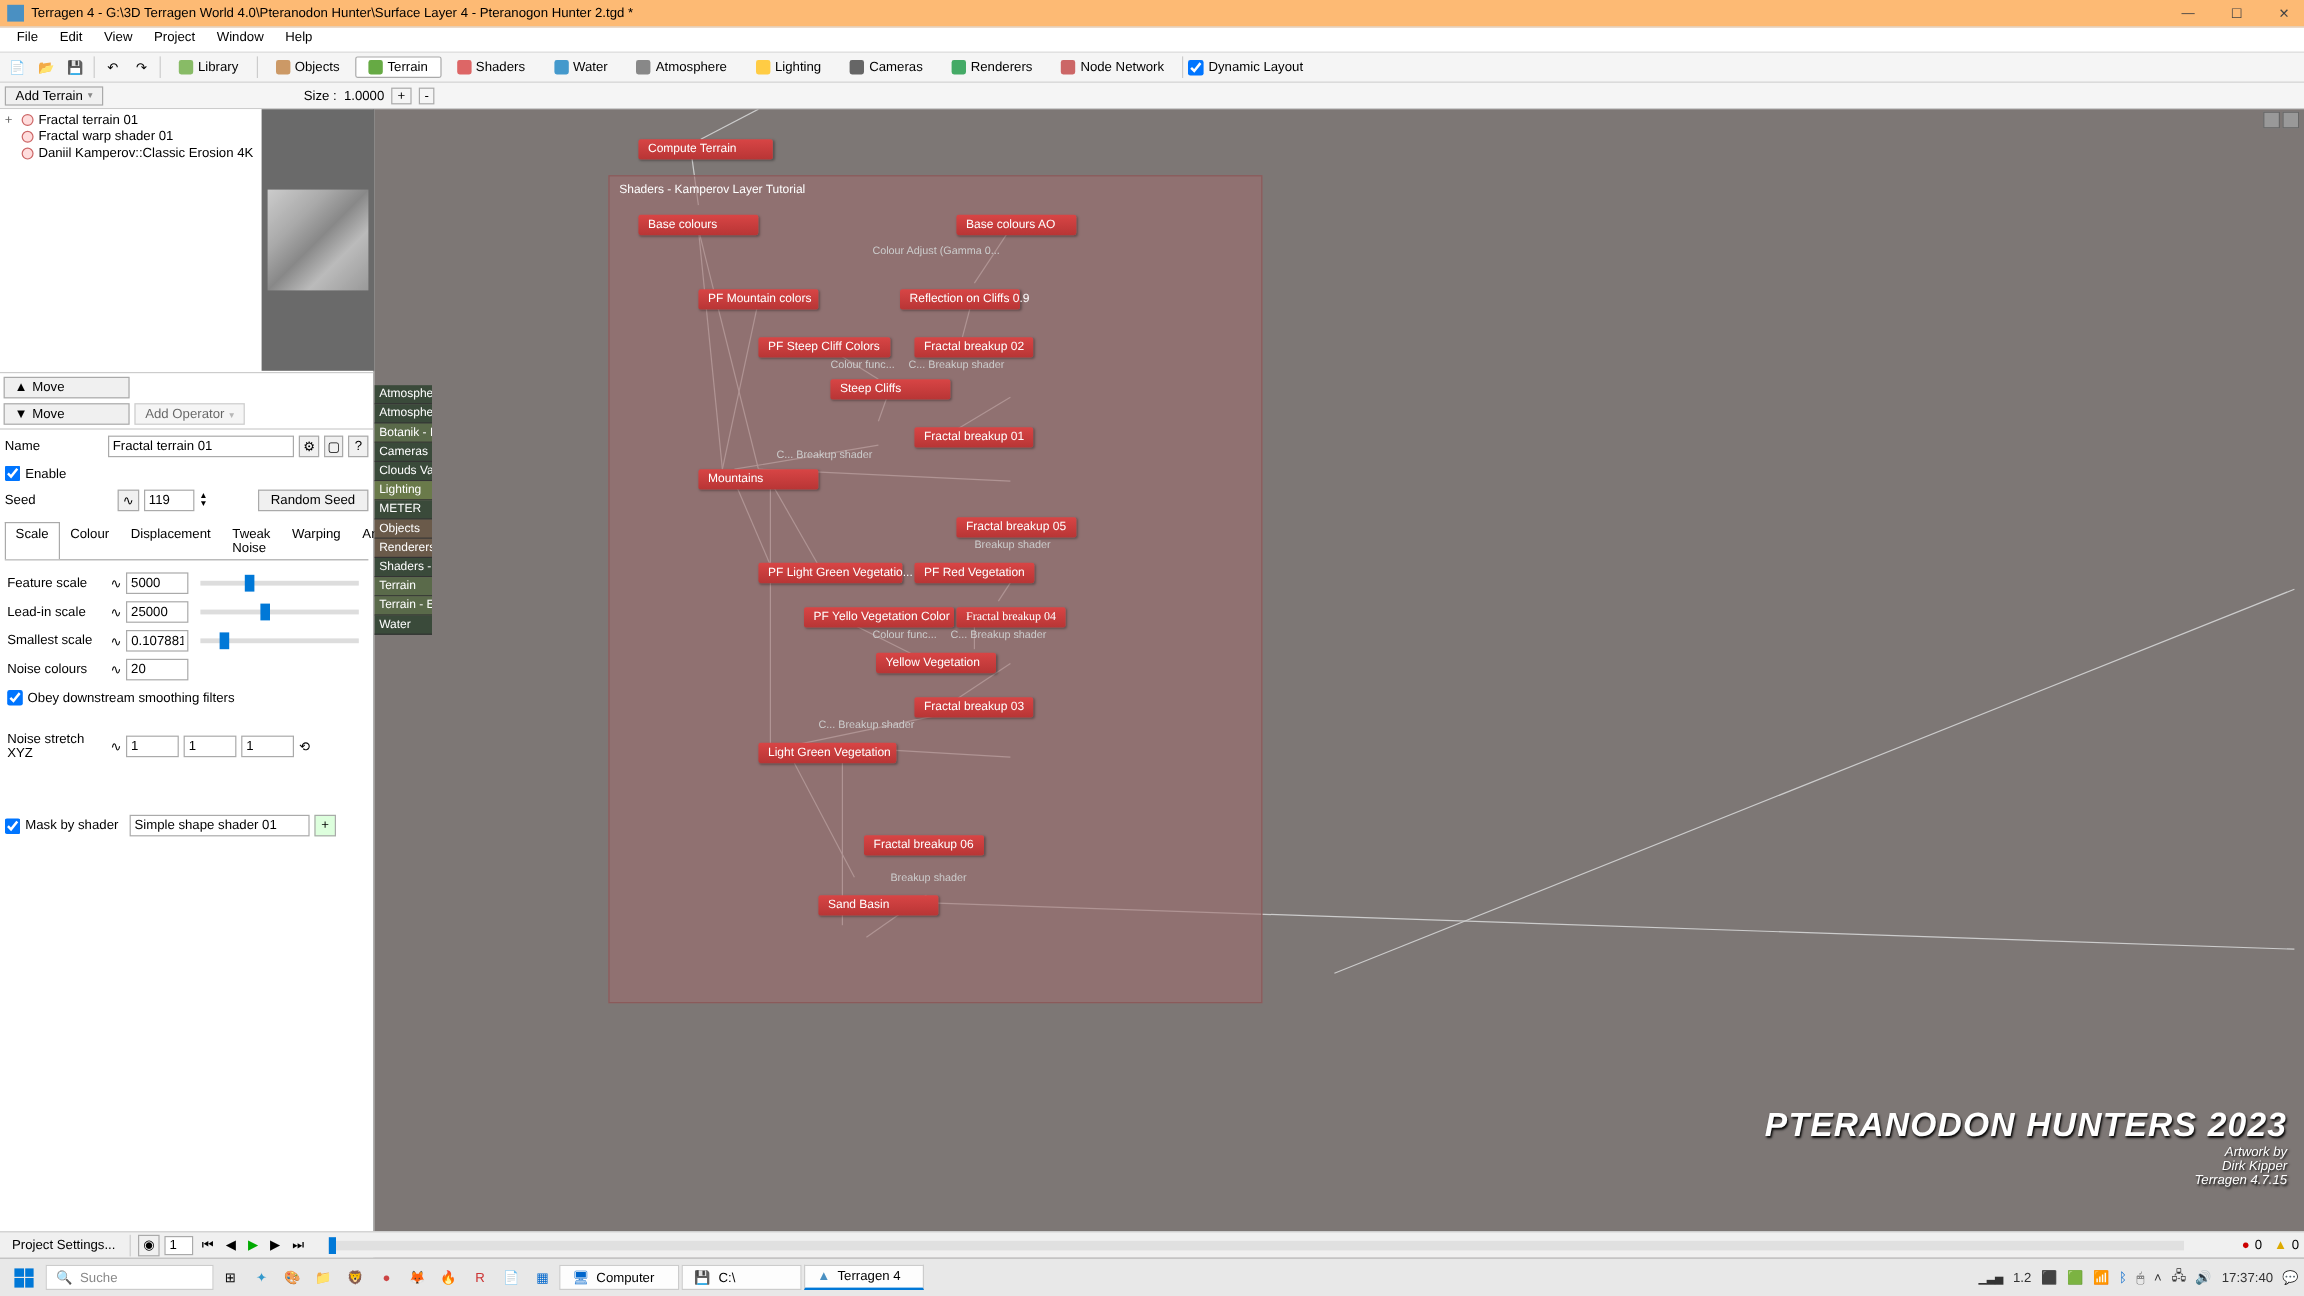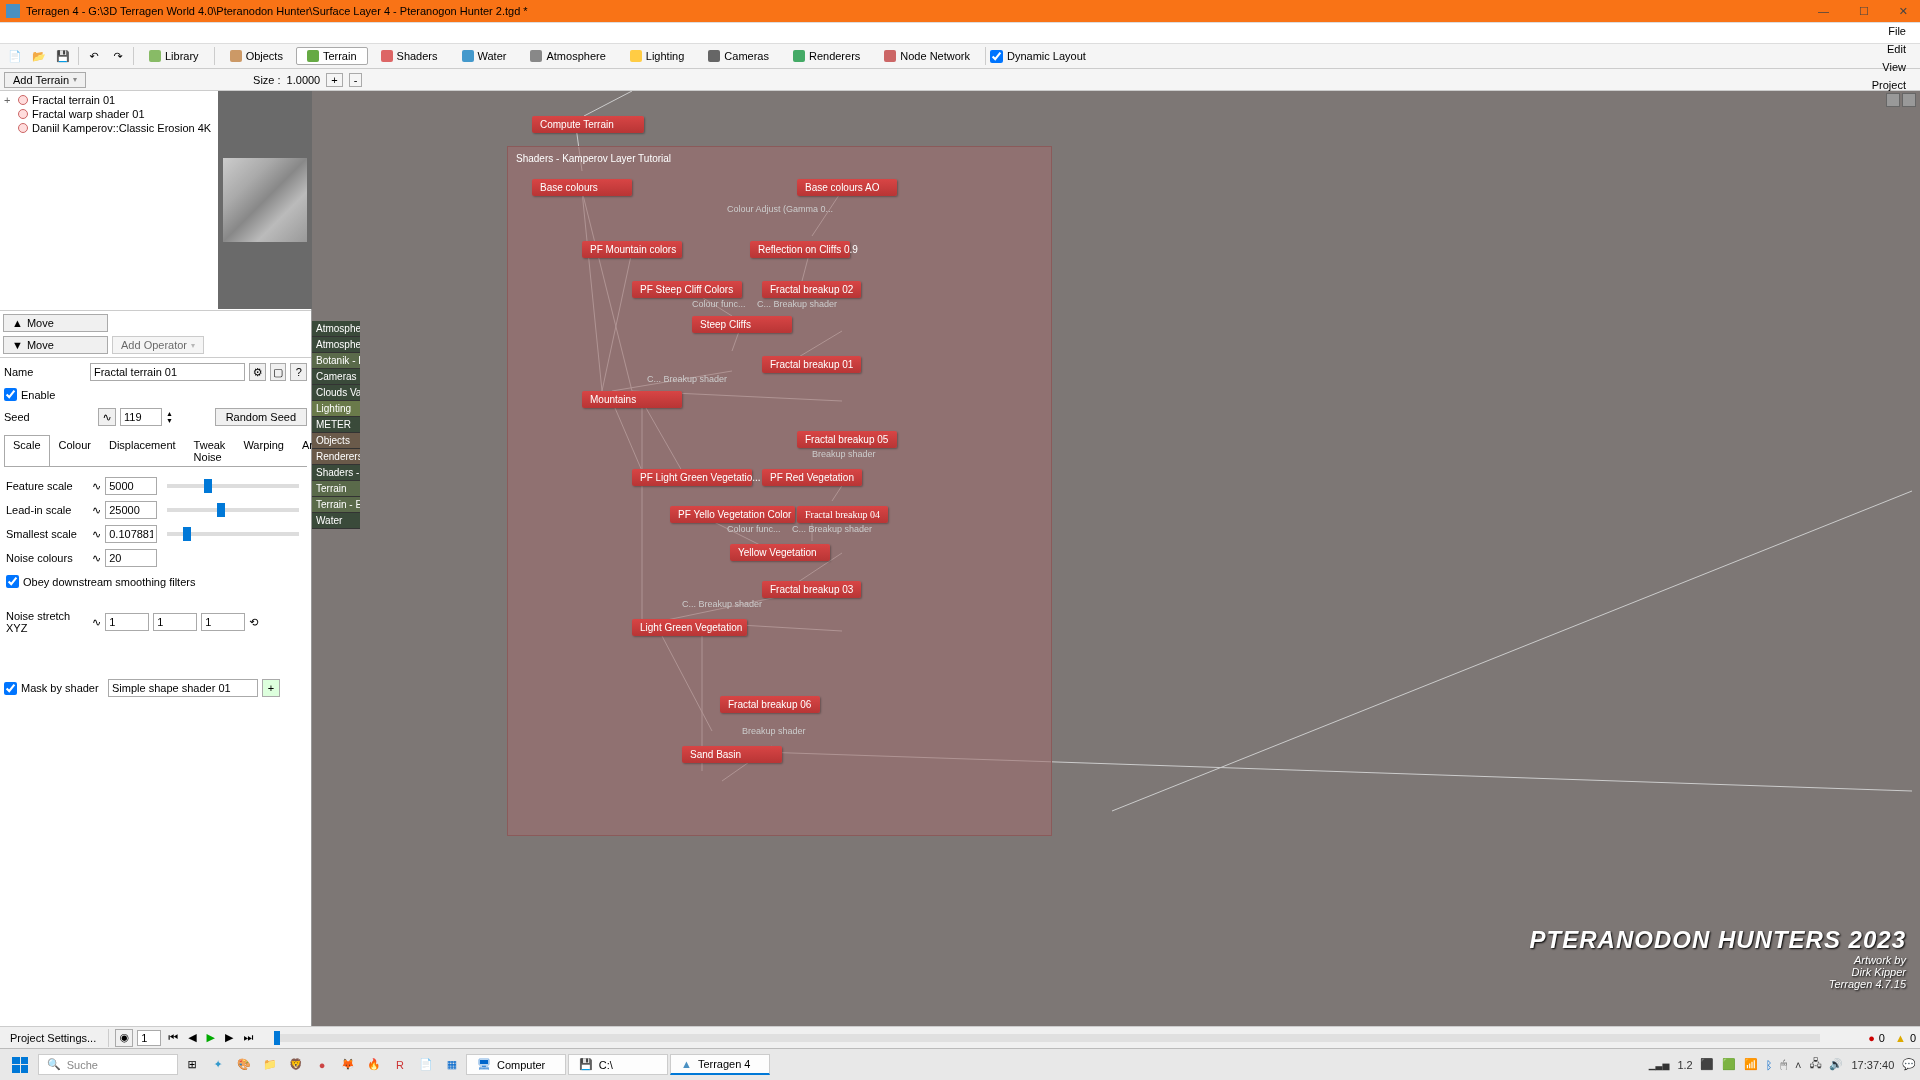--- a/index.html
+++ b/index.html
@@ -1,22 +1,22 @@
 <!DOCTYPE html>
 <html><head>
 <meta charset="utf-8">
 <style>
 * { box-sizing: border-box; margin: 0; padding: 0; font-family: "Segoe UI", Tahoma, sans-serif; font-size: 11px; }
 body { width: 1920px; height: 1080px; background: #fff; overflow: hidden; position: relative; }
-.titlebar { height: 23px; background: #f97316; border-bottom: 1px solid #ddd; display: flex; align-items: center; padding: 0 6px; }
+.titlebar { height: 23px; background: #fdba74; border-bottom: 1px solid #ddd; display: flex; align-items: center; padding: 0 6px; }
 .titlebar .icon { width: 14px; height: 14px; background: #4a90c2; margin-right: 6px; }
 .titlebar .title { flex: 1; color: #000; }
 .titlebar .winbtns { display: flex; gap: 18px; color: #444; }
 .titlebar .winbtns span { cursor: pointer; padding: 0 6px; }
-.menubar { height: 20px; display: flex; align-items: flex-end; padding: 0 6px; gap: 2px; flex-direction: column; }
+.menubar { height: 20px; display: flex; align-items: flex-start; padding: 0 6px; gap: 2px; }
 .menubar span { padding: 2px 8px; cursor: pointer; }
 .toolbar { height: 26px; background: #f5f5f5; border-top: 1px solid #ddd; border-bottom: 1px solid #ccc; display: flex; align-items: center; padding: 0 4px; gap: 2px; }
 .tb-btn { width: 22px; height: 20px; display: flex; align-items: center; justify-content: center; cursor: pointer; border-radius: 2px; }
 .tb-sep { width: 1px; height: 18px; background: #ccc; margin: 0 2px; }
 .tab-btn { display: flex; align-items: center; gap: 4px; padding: 2px 10px; cursor: pointer; border: 1px solid transparent; border-radius: 2px; }
 .tab-btn.active { background: #fff; border: 1px solid #aaa; }
 .tab-icon { width: 12px; height: 12px; border-radius: 2px; }
 .subtoolbar { height: 22px; background: #f5f5f5; border-bottom: 1px solid #ccc; display: flex; align-items: center; padding: 0 4px; gap: 6px; }
 .dropdown-btn { display: flex; align-items: center; padding: 1px 8px; border: 1px solid #aaa; background: #f0f0f0; cursor: pointer; gap: 4px; }
 .main-area { position: absolute; top: 91px; left: 0; right: 0; bottom: 32px; display: flex; }
@@ -56,21 +56,21 @@
 .side-item.brown { background: #6a5a4a; }
 .canvas-lines { position: absolute; top: 0; left: 0; width: 100%; height: 100%; pointer-events: none; }
 .bottom-bar { position: absolute; bottom: 32px; left: 0; right: 0; height: 22px; background: #f0f0f0; border-top: 1px solid #ccc; display: flex; align-items: center; padding: 0 4px; gap: 4px; }
 .taskbar { position: absolute; bottom: 0; left: 0; right: 0; height: 32px; background: #e8e8e8; border-top: 1px solid #bbb; display: flex; align-items: center; padding: 0 4px; gap: 2px; }
 .taskbar .start { width: 32px; height: 28px; display: flex; align-items: center; justify-content: center; }
 .taskbar .search { display: flex; align-items: center; gap: 6px; background: #fff; border: 1px solid #ccc; padding: 3px 8px; width: 140px; }
 .taskbar .task-icon { width: 24px; height: 24px; display: flex; align-items: center; justify-content: center; cursor: pointer; border-radius: 2px; }
 .taskbar .task-btn { display: flex; align-items: center; gap: 6px; padding: 3px 10px; background: #fdfdfd; border: 1px solid #ccc; cursor: pointer; min-width: 100px; }
 .taskbar .tray { margin-left: auto; display: flex; align-items: center; gap: 8px; color: #333; }
 .watermark { position: absolute; right: 14px; bottom: 58px; text-align: right; color: #fff; font-family: Arial Black, sans-serif; font-weight: 900; font-style: italic; text-shadow: 1px 1px 2px #000; }
-.watermark .big { font-size: 24px; letter-spacing: 1px; text-align: right; }
+.watermark .big { font-size: 28px; letter-spacing: 1px; text-align: right; }
 .watermark .small { font-size: 11px; font-style: italic; font-weight: normal; }
 .corner-btns { position: absolute; top: 2px; right: 4px; display: flex; gap: 2px; }
 .corner-btns span { width: 14px; height: 14px; background: #999; border: 1px solid #666; cursor: pointer; }
 svg line { stroke: #ccc; stroke-width: 1; }
 .tri { font-size: 8px; color: #888; }
 </style>
 </head>
 <body>
 
 <div class="titlebar">

